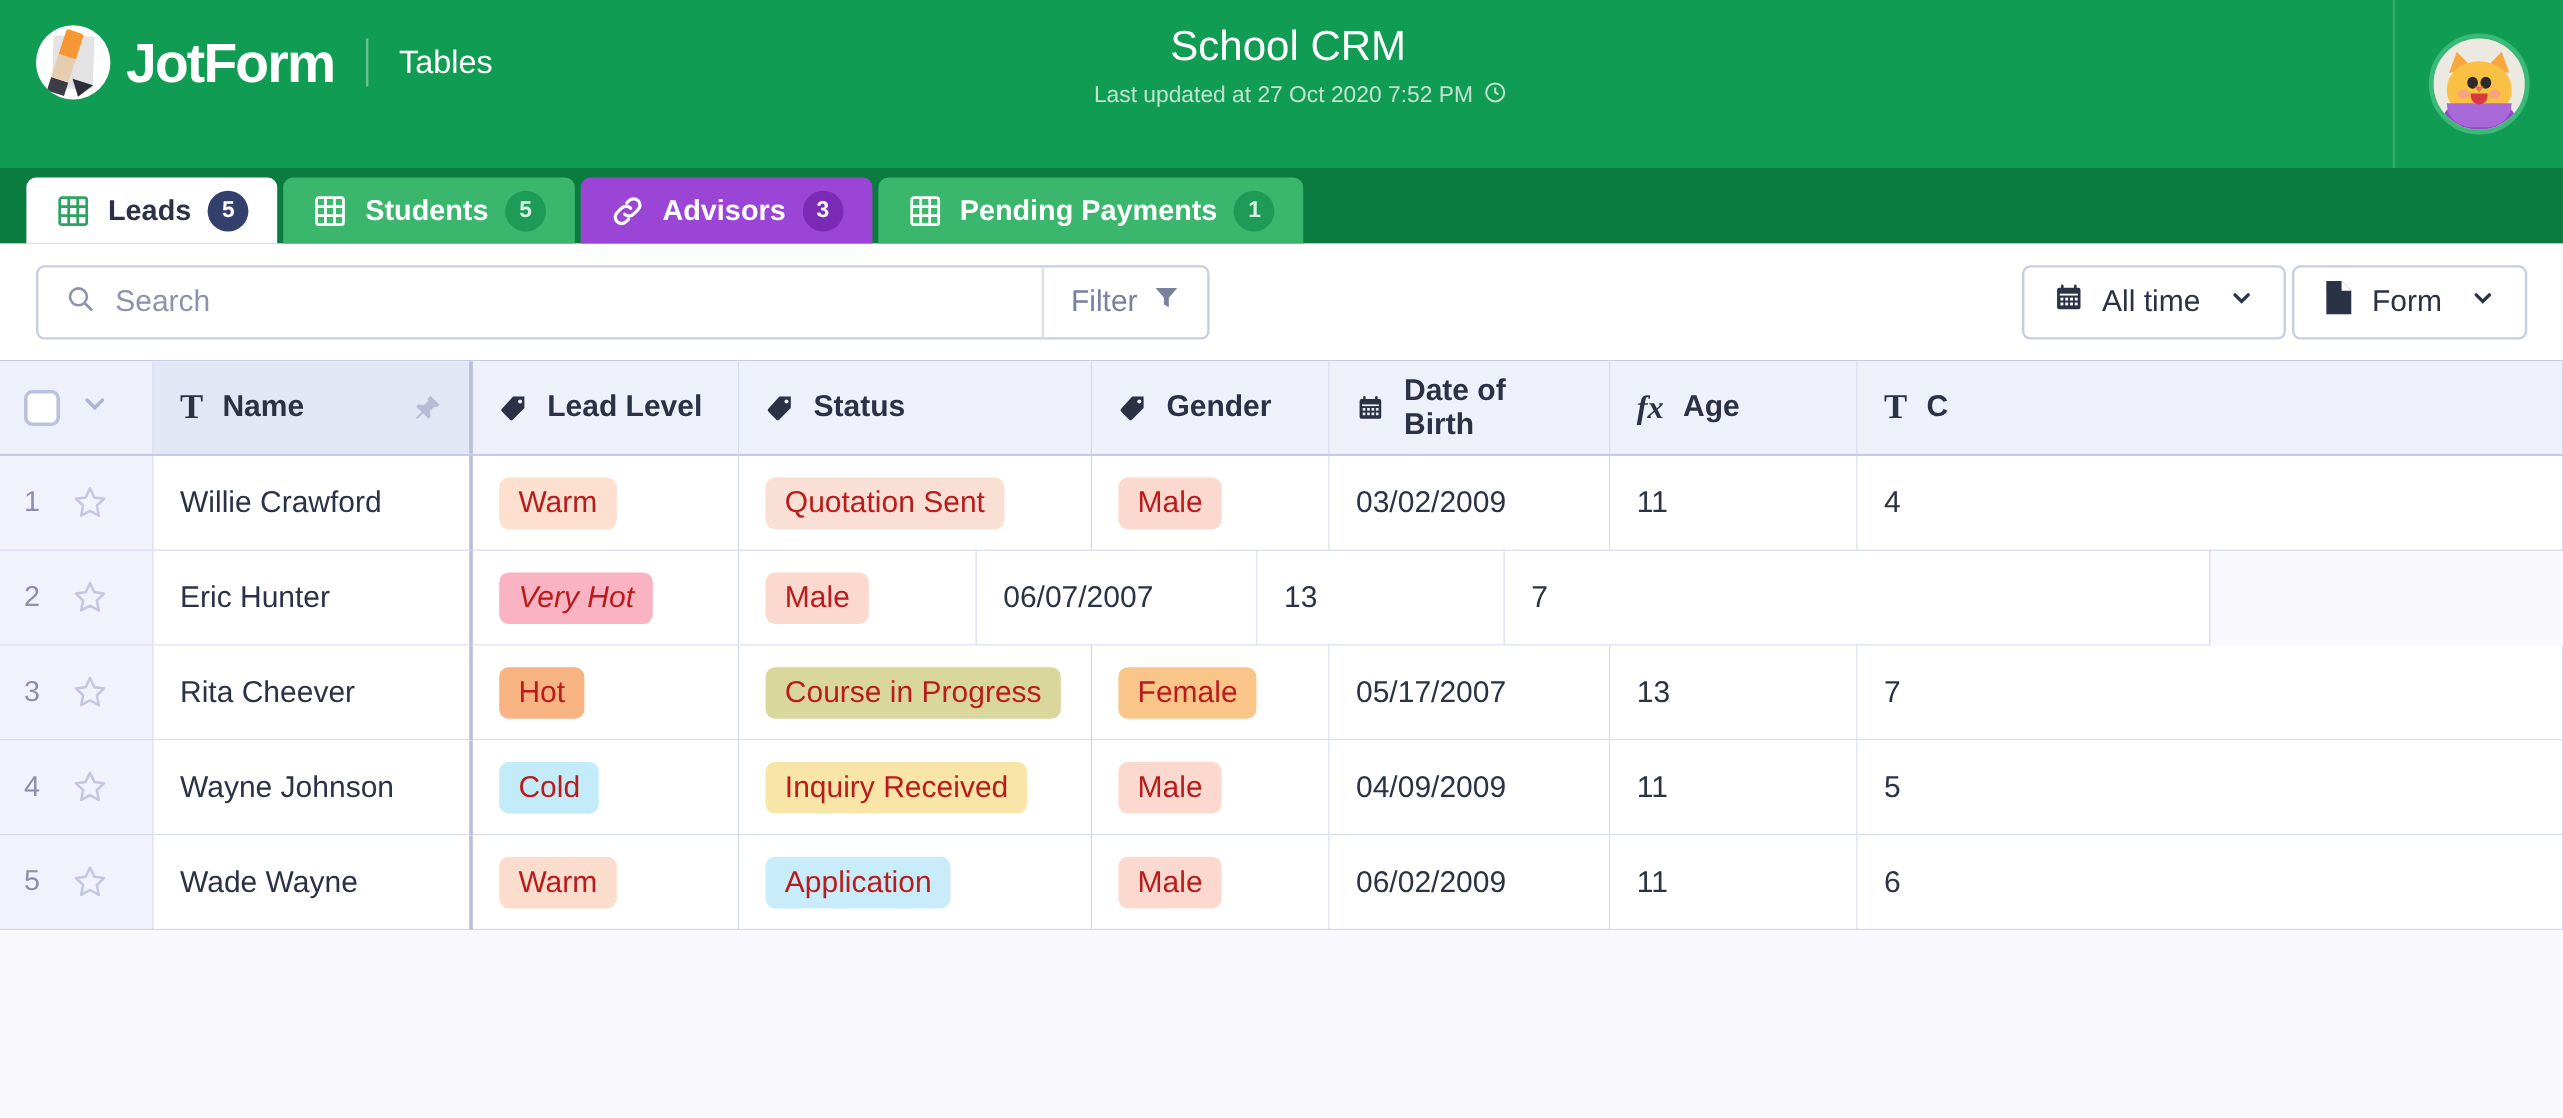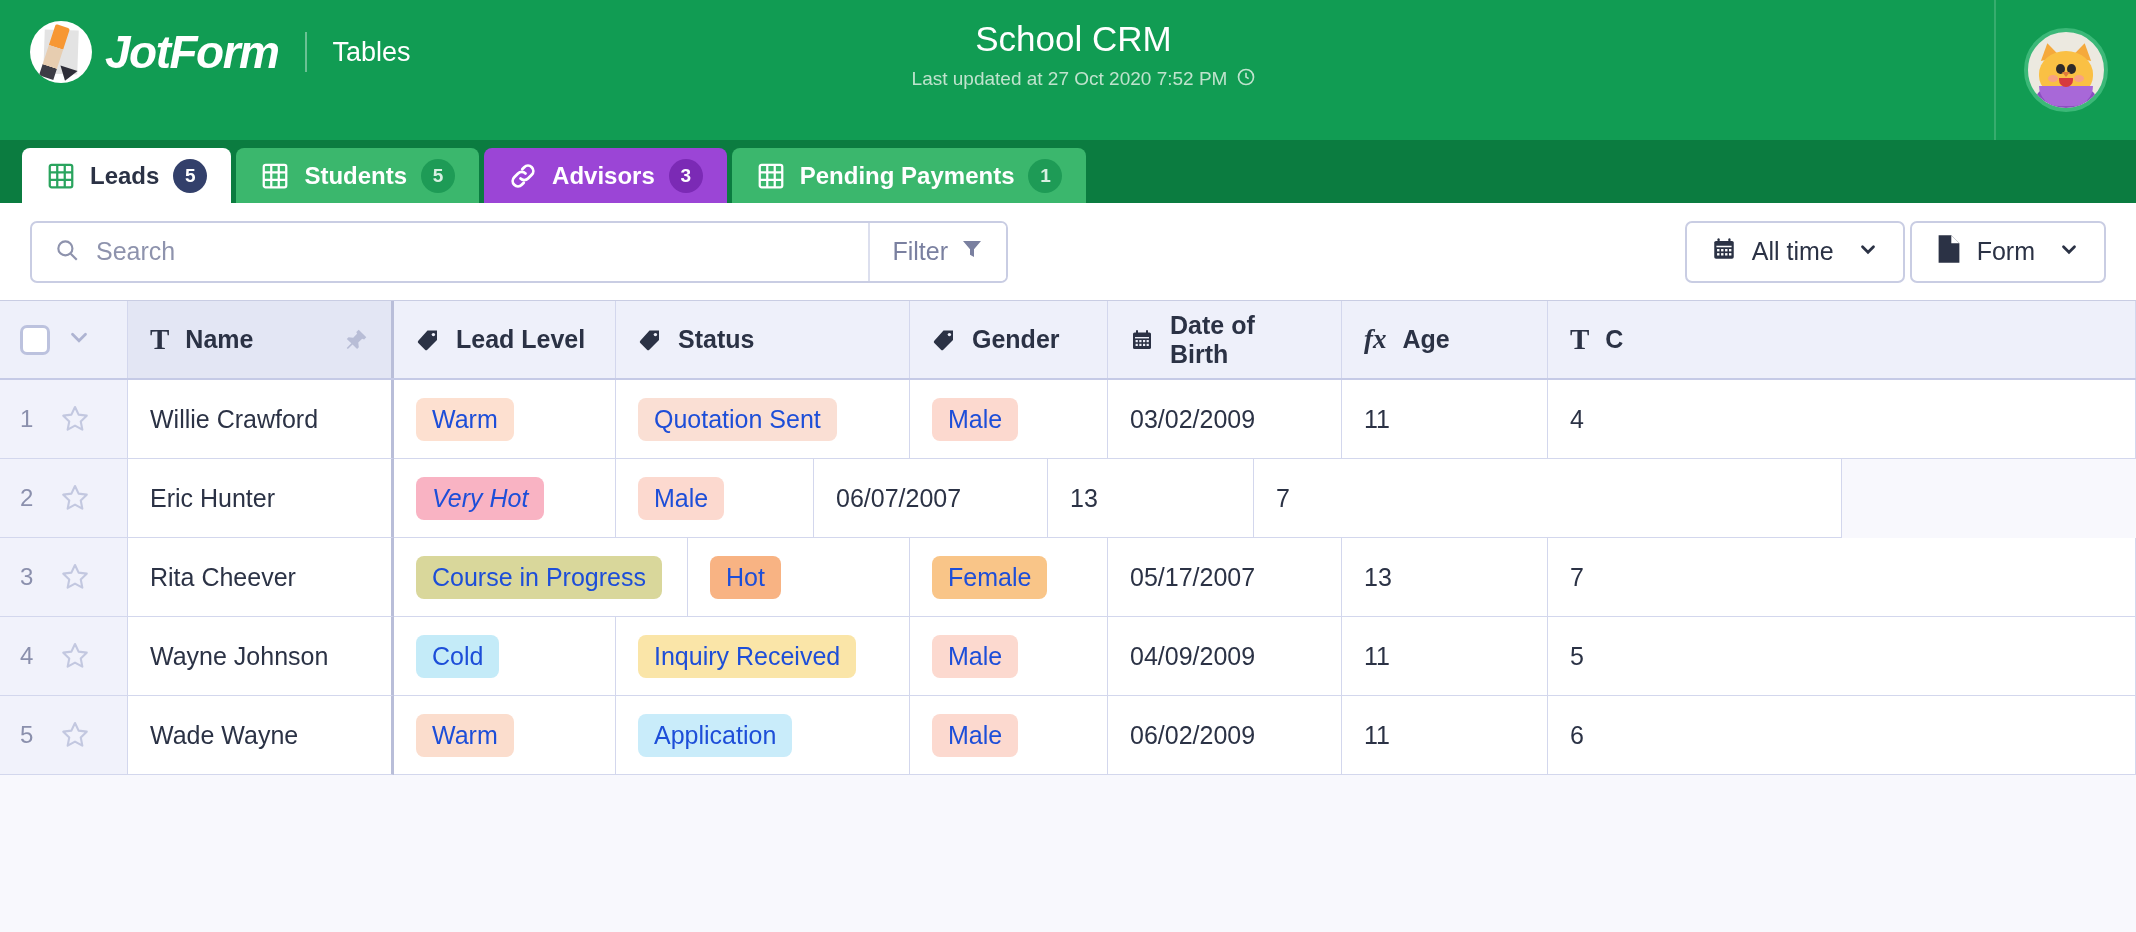--- a/index.html
+++ b/index.html
@@ -59,21 +59,20 @@
     left: 28px; top: 47px;
     width: 0; height: 0;
     border-left: 9px solid transparent;
     border-right: 9px solid transparent;
     border-top: 13px solid #2e2e38;
     transform: rotate(18deg);
   }
   .logo-word {
     font-size: 46px;
     font-weight: bold;
-    font-style: italic;
     color: #ffffff;
     letter-spacing: -1.5px;
     margin-left: 13px;
     line-height: 1;
   }
   .brand-divider {
     width: 2px; height: 40px;
     background: rgba(255,255,255,0.38);
     margin: 0 26px;
   }
@@ -351,21 +350,21 @@
   }
   .rowstar { cursor: pointer; display: inline-flex; }
   .namecol-div { border-right: 3px solid #b9bed9; }
   .pin { margin-left: auto; cursor: pointer; display: inline-flex; }
   .pill {
     display: inline-flex;
     align-items: center;
     padding: 9px 16px;
     border-radius: 8px;
     font-size: 25px;
-    color: #1d4ed8;
+    color: #b91c1c;
     line-height: 1;
     white-space: nowrap;
   }
   .checkbox {
     width: 30px; height: 30px;
     border: 3px solid #bcc2de;
     border-radius: 7px;
     background: #ffffff;
     cursor: pointer;
     flex: none;
@@ -702,25 +701,25 @@
       <span>3</span>
       <span class="rowstar">
         <svg width="32" height="32" viewBox="0 0 24 24" fill="none" stroke="#c3c8e0" stroke-width="1.6" stroke-linejoin="round">
           <path d="M12 3l2.7 5.7 6.1.8-4.5 4.3 1.2 6.2L12 17l-5.5 3 1.2-6.2L3.2 9.5l6.1-.8z"></path>
         </svg>
       </span>
     </div>
     <div class="cell c-name namecol-div">
       <span>Rita Cheever</span>
     </div>
+    <div class="cell c-lead">
+      <span class="pill" style="background: rgb(248, 179, 131);">Hot</span>
+    </div>
     <div class="cell c-stat">
       <span class="pill" style="background: rgb(217, 215, 155);">Course in Progress</span>
-    </div>
-    <div class="cell c-lead">
-      <span class="pill" style="background: rgb(248, 179, 131);">Hot</span>
     </div>
     <div class="cell c-gend">
       <span class="pill" style="background: rgb(249, 197, 136);">Female</span>
     </div>
     <div class="cell c-dob">
       <span>05/17/2007</span>
     </div>
     <div class="cell c-age">
       <span>13</span>
     </div>

